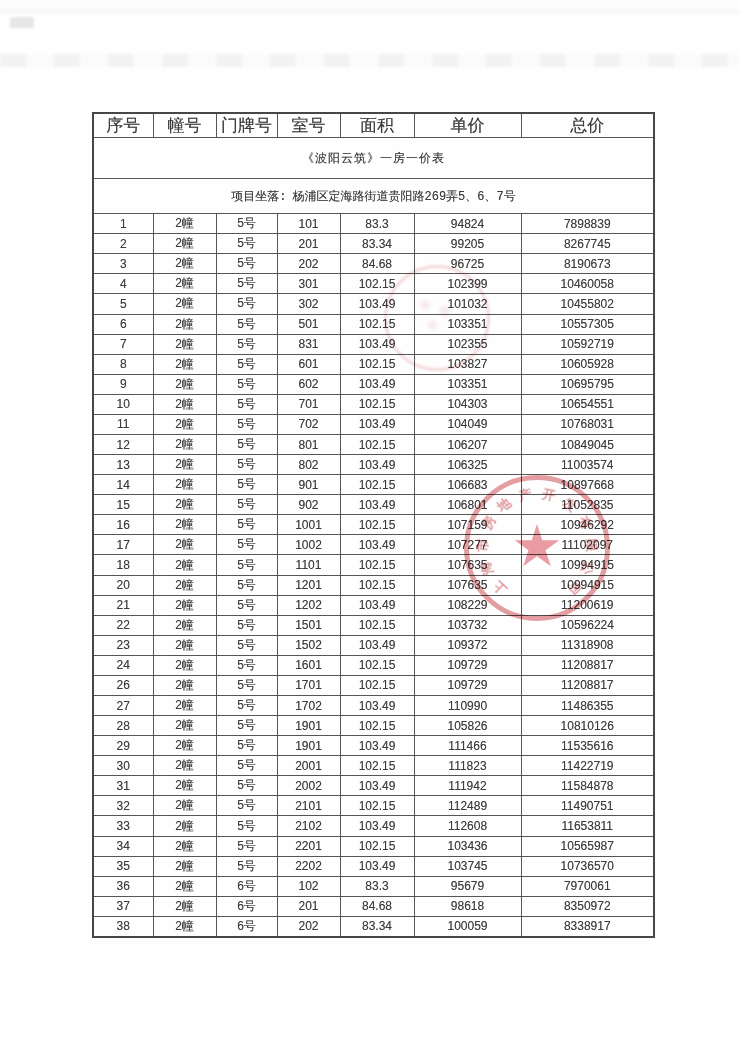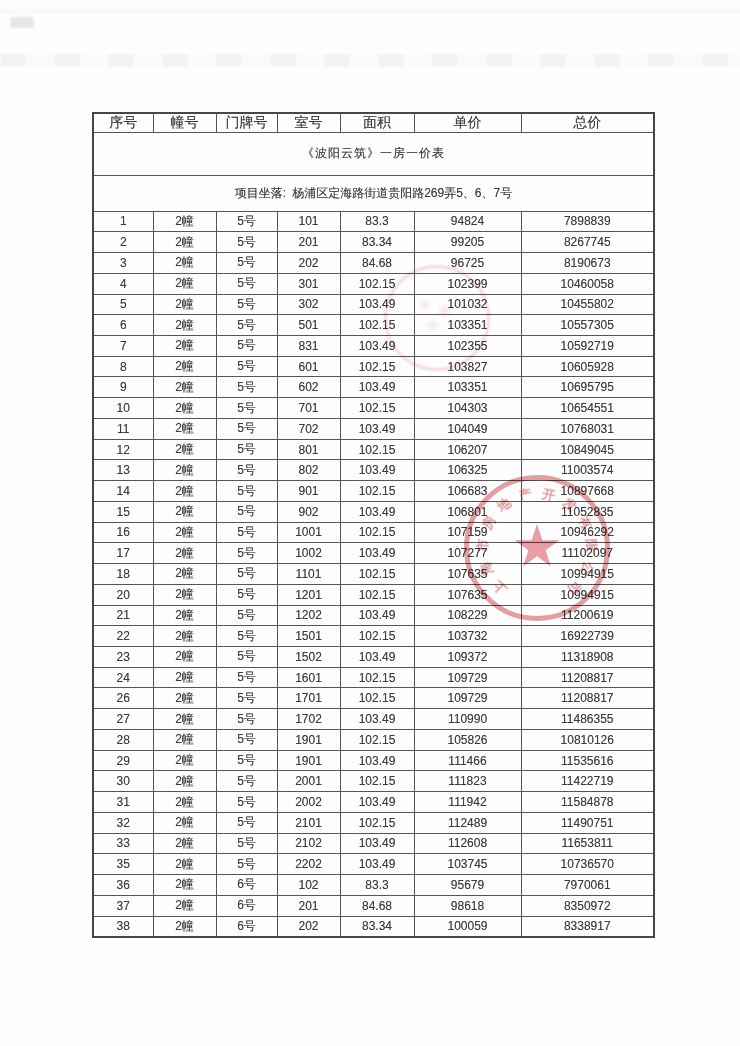--- a/index.html
+++ b/index.html
@@ -21,23 +21,23 @@
     border:2px solid #474747;
   }
   #doc-table td,#doc-table th{
     border:1px solid #555555;
     text-align:center;vertical-align:middle;
     font-size:12px;font-weight:400;color:#3c3c3c;
     padding:0;overflow:hidden;white-space:nowrap;
     text-shadow:0 0 .5px rgba(70,70,70,.55);
   }
   tr.title-row td{height:38px;font-size:21px;font-weight:700;letter-spacing:1px;color:#333;margin-top:33px;}
-  tr.location-row td{height:32px;text-align:left;padding-left:7px;font-size:13.5px;font-weight:700;color:#353535;}
+  tr.location-row td{height:32px;text-align:left;padding-left:7px;font-size:13.5px;font-weight:700;color:#353535;font-family:Liberation Mono, monospace;}
   #doc-table thead tr{height:19px;}
-  #doc-table thead th{font-size:14px;}
+  #doc-table thead th{font-size:17px;}
   #doc-table tbody tr{height:19px;}
 
   
   .stamp{position:absolute;pointer-events:none;mix-blend-mode:multiply;}
   #main-stamp{left:464px;top:475px;width:146px;height:146px;}
   #main-stamp .ring{
     position:absolute;inset:0;border-radius:50%;
     border:5px solid rgba(206,80,86,.55);filter:blur(.6px);
   }
   #main-stamp .star{
@@ -282,21 +282,21 @@
           <td>108229</td>
           <td>11200619</td>
         </tr>
         <tr>
           <td>22</td>
           <td>2幢</td>
           <td>5号</td>
           <td>1501</td>
           <td>102.15</td>
           <td>103732</td>
-          <td>16922739</td>
+          <td>10596224</td>
         </tr>
         <tr>
           <td>23</td>
           <td>2幢</td>
           <td>5号</td>
           <td>1502</td>
           <td>103.49</td>
           <td>109372</td>
           <td>11318908</td>
         </tr>
@@ -373,20 +373,29 @@
           <td>11490751</td>
         </tr>
         <tr>
           <td>33</td>
           <td>2幢</td>
           <td>5号</td>
           <td>2102</td>
           <td>103.49</td>
           <td>112608</td>
           <td>11653811</td>
+        </tr>
+        <tr>
+          <td>34</td>
+          <td>2幢</td>
+          <td>5号</td>
+          <td>2201</td>
+          <td>102.15</td>
+          <td>103436</td>
+          <td>10565987</td>
         </tr>
         <tr>
           <td>35</td>
           <td>2幢</td>
           <td>5号</td>
           <td>2202</td>
           <td>103.49</td>
           <td>103745</td>
           <td>10736570</td>
         </tr>

